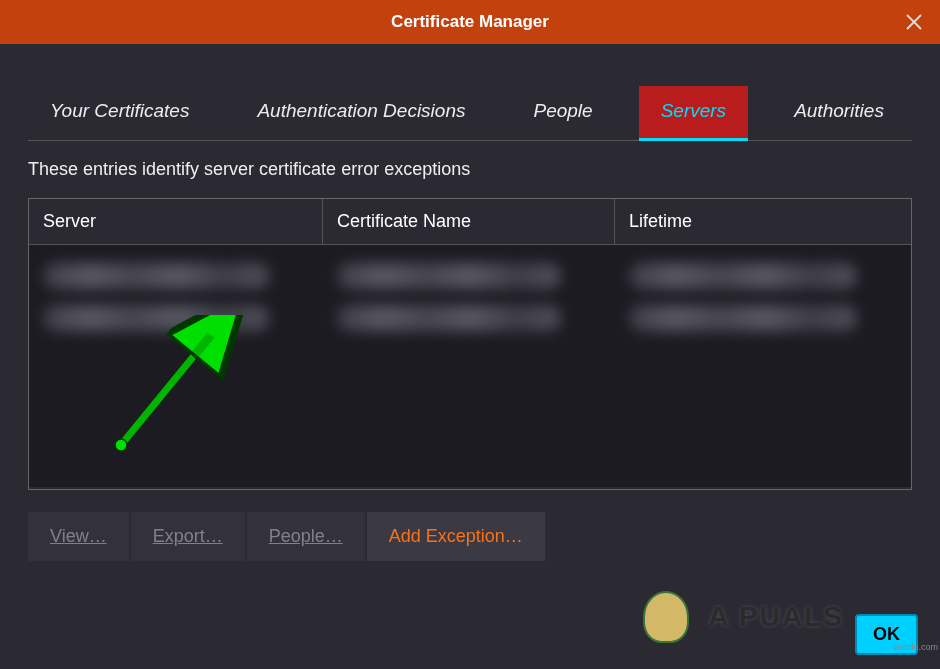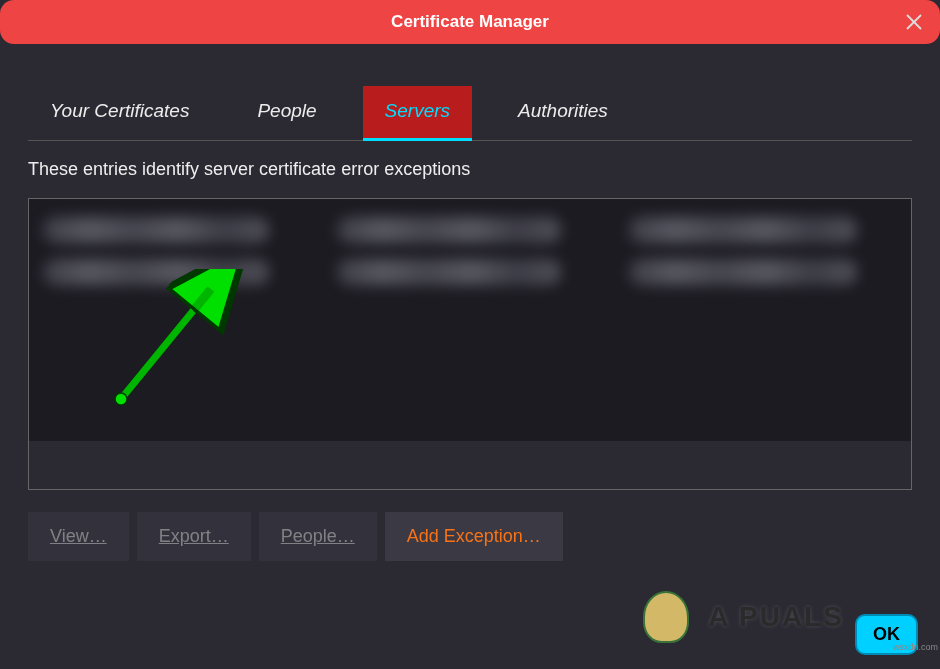--- a/index.html
+++ b/index.html
@@ -11,22 +11,21 @@
     height: 669px;
     overflow: hidden;
     position: relative;
   }
   .titlebar {
     display: flex;
     align-items: center;
     justify-content: center;
     height: 44px;
     position: relative;
-    background: #ef4444;
-    border-radius: 14px;
+    background: #c2410c;
   }
   .titlebar-title {
     font-size: 17px;
     font-weight: 600;
     color: #fff;
   }
   .close-btn {
     position: absolute;
     right: 6px;
     top: 2px;
@@ -111,21 +110,21 @@
     opacity: 0.55;
   }
   .arrow-overlay {
     position: absolute;
     left: 82px;
     top: 70px;
     pointer-events: none;
   }
   .buttons {
     display: flex;
-    gap: 8px;
+    gap: 2px;
     margin-top: 22px;
   }
   .btn {
     background: #3a3944;
     color: #c8c8c8;
     border: none;
     padding: 14px 22px;
     font-size: 18px;
     cursor: pointer;
   }
@@ -138,21 +137,21 @@
     position: absolute;
     right: 22px;
     bottom: 14px;
     background: #00d0ff;
     color: #000;
     font-weight: 700;
     border: 2px solid #008bb5;
     padding: 8px 16px;
     font-size: 18px;
     cursor: pointer;
-    border-radius: 10px;
+    border-radius: 4px;
   }
   .watermark {
     position: absolute;
     right: 96px;
     bottom: 26px;
     display: flex;
     align-items: center;
     gap: 19px;
     opacity: 0.9;
   }
@@ -189,28 +188,34 @@
       <line x1="2" y1="2" x2="16" y2="16"></line>
         <line x1="16" y1="2" x2="2" y2="16"></line>
     </svg>
   </div>
 </div>
 
 <div class="content">
 
   <div class="tabs">
     <div class="tab">Your Certificates</div>
+    <div class="tab">Authentication Decisions</div>
     <div class="tab">People</div>
     <div class="tab active">Servers</div>
     <div class="tab">Authorities</div>
   </div>
 
   <div class="description">These entries identify server certificate error exceptions</div>
 
   <div class="table-wrap">
+    <div class="table-header">
+      <div class="th col-server">Server</div>
+      <div class="th col-cert">Certificate Name</div>
+      <div class="th col-life">Lifetime</div>
+    </div>
     <div class="table-body">
       <div class="data-row">
         <div class="cell col-server">
             <div class="blur-pill"></div>
           </div>
         <div class="cell col-cert">
             <div class="blur-pill"></div>
           </div>
         <div class="cell col-life">
             <div class="blur-pill"></div>

